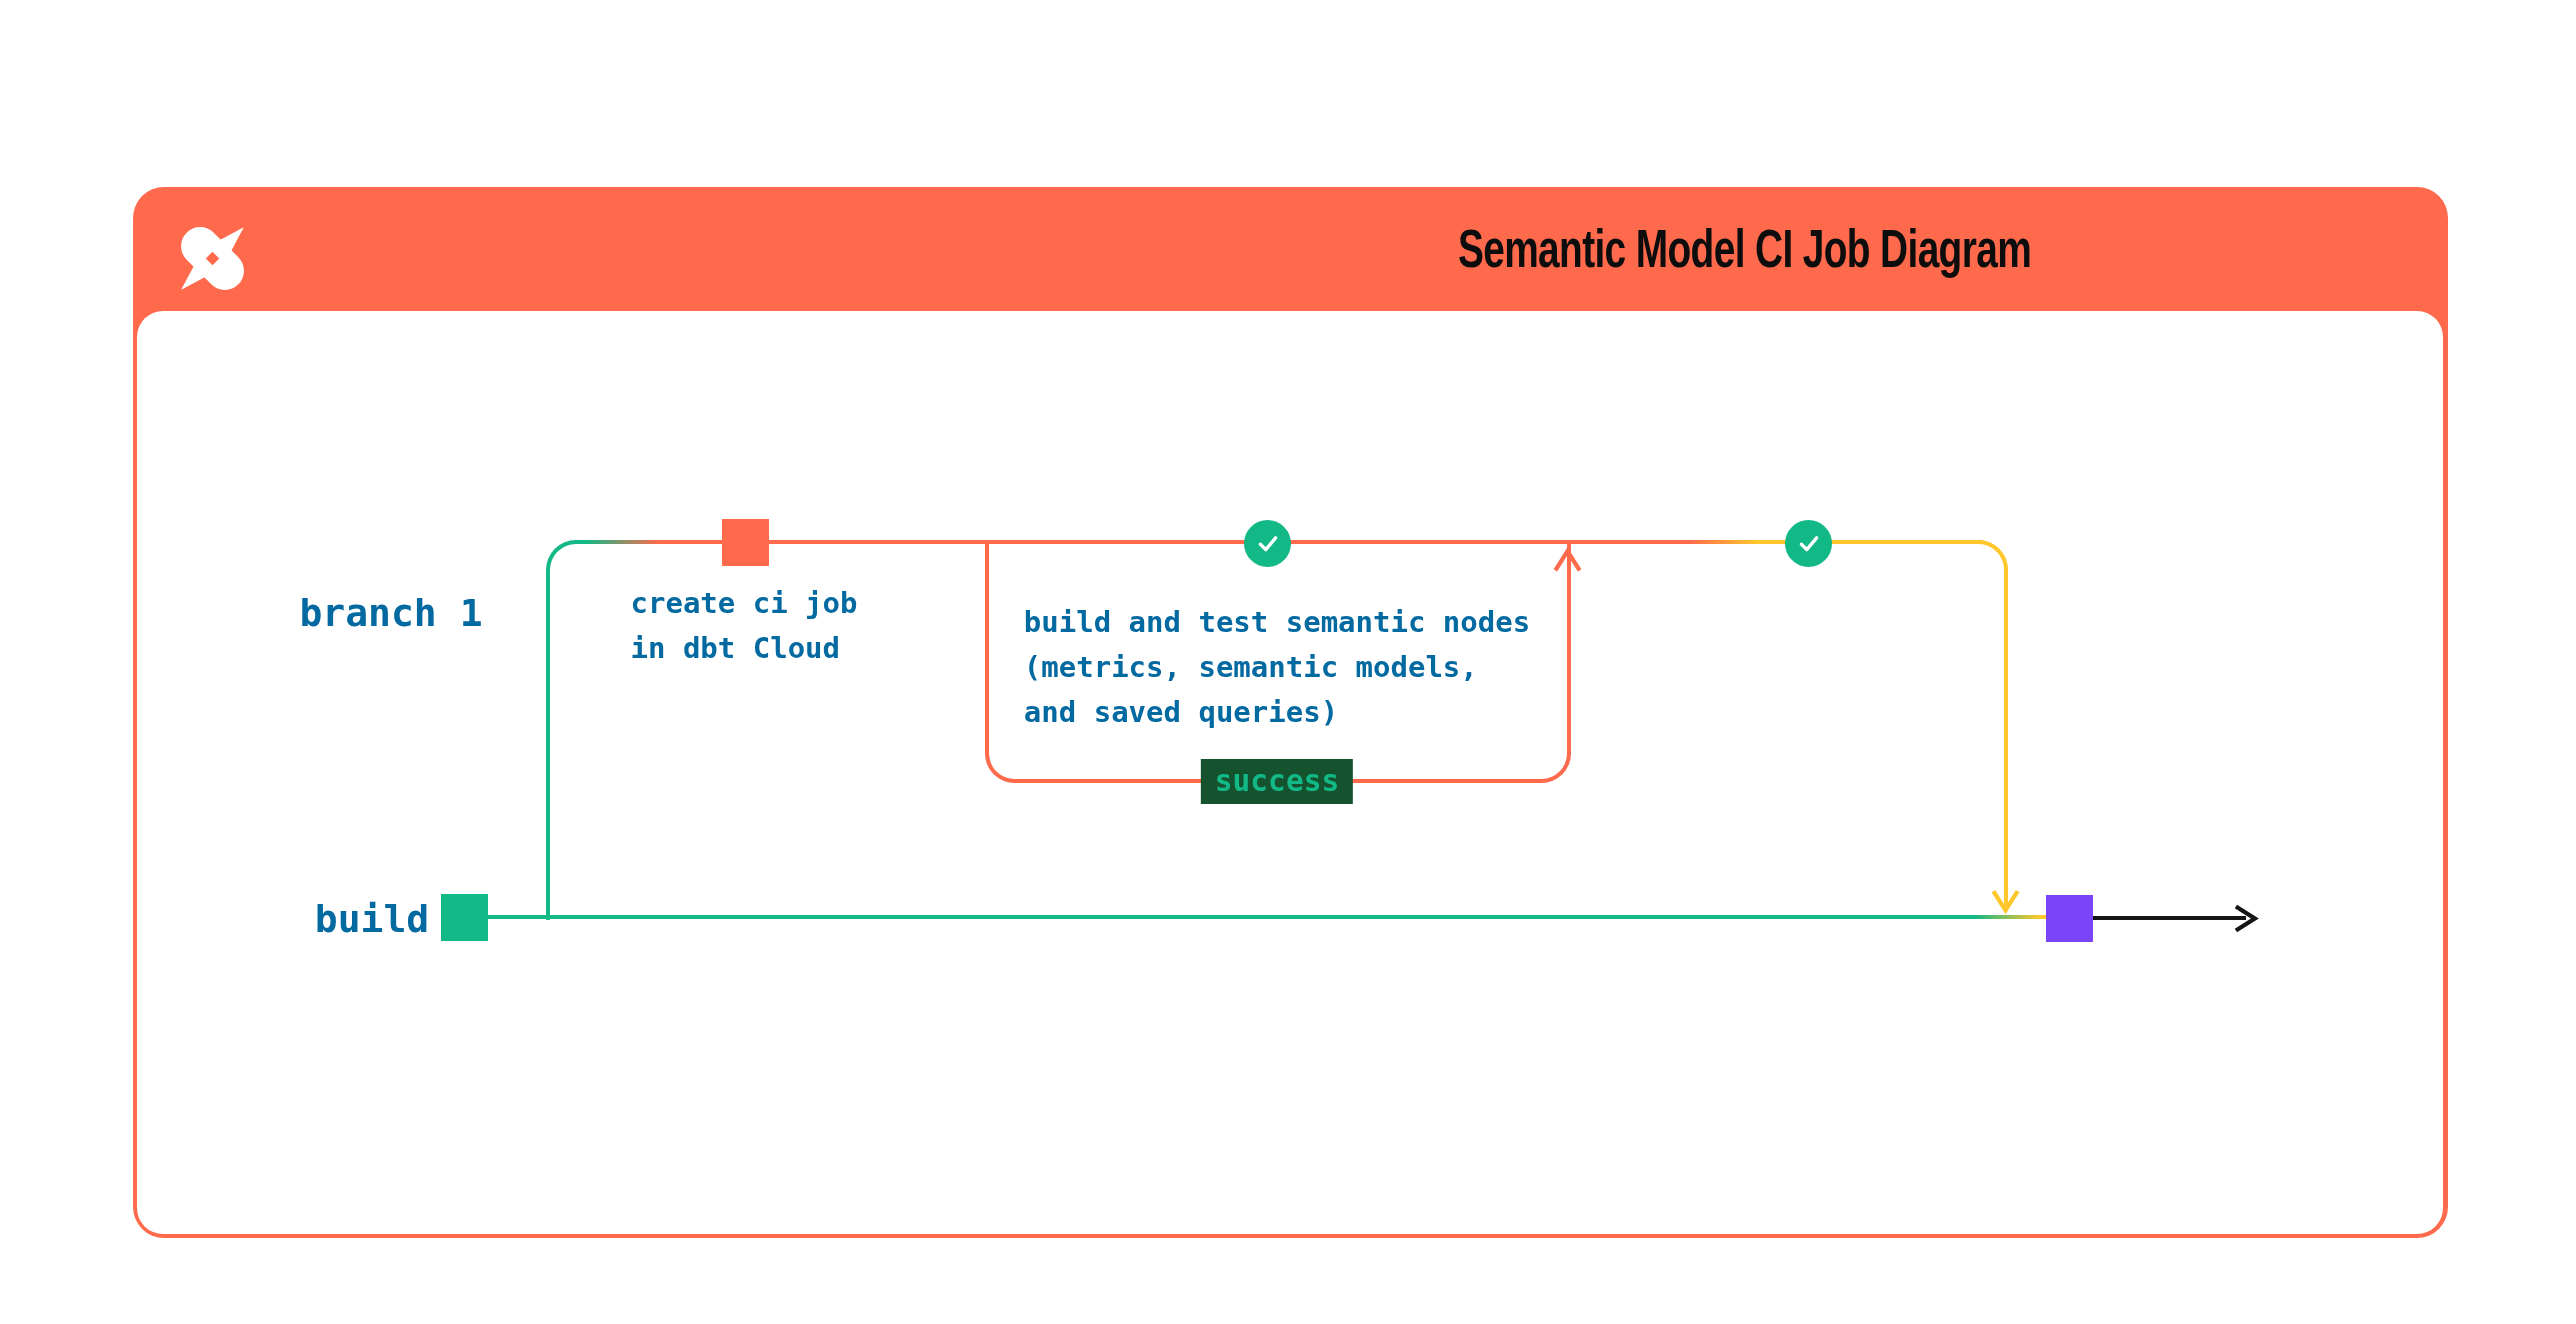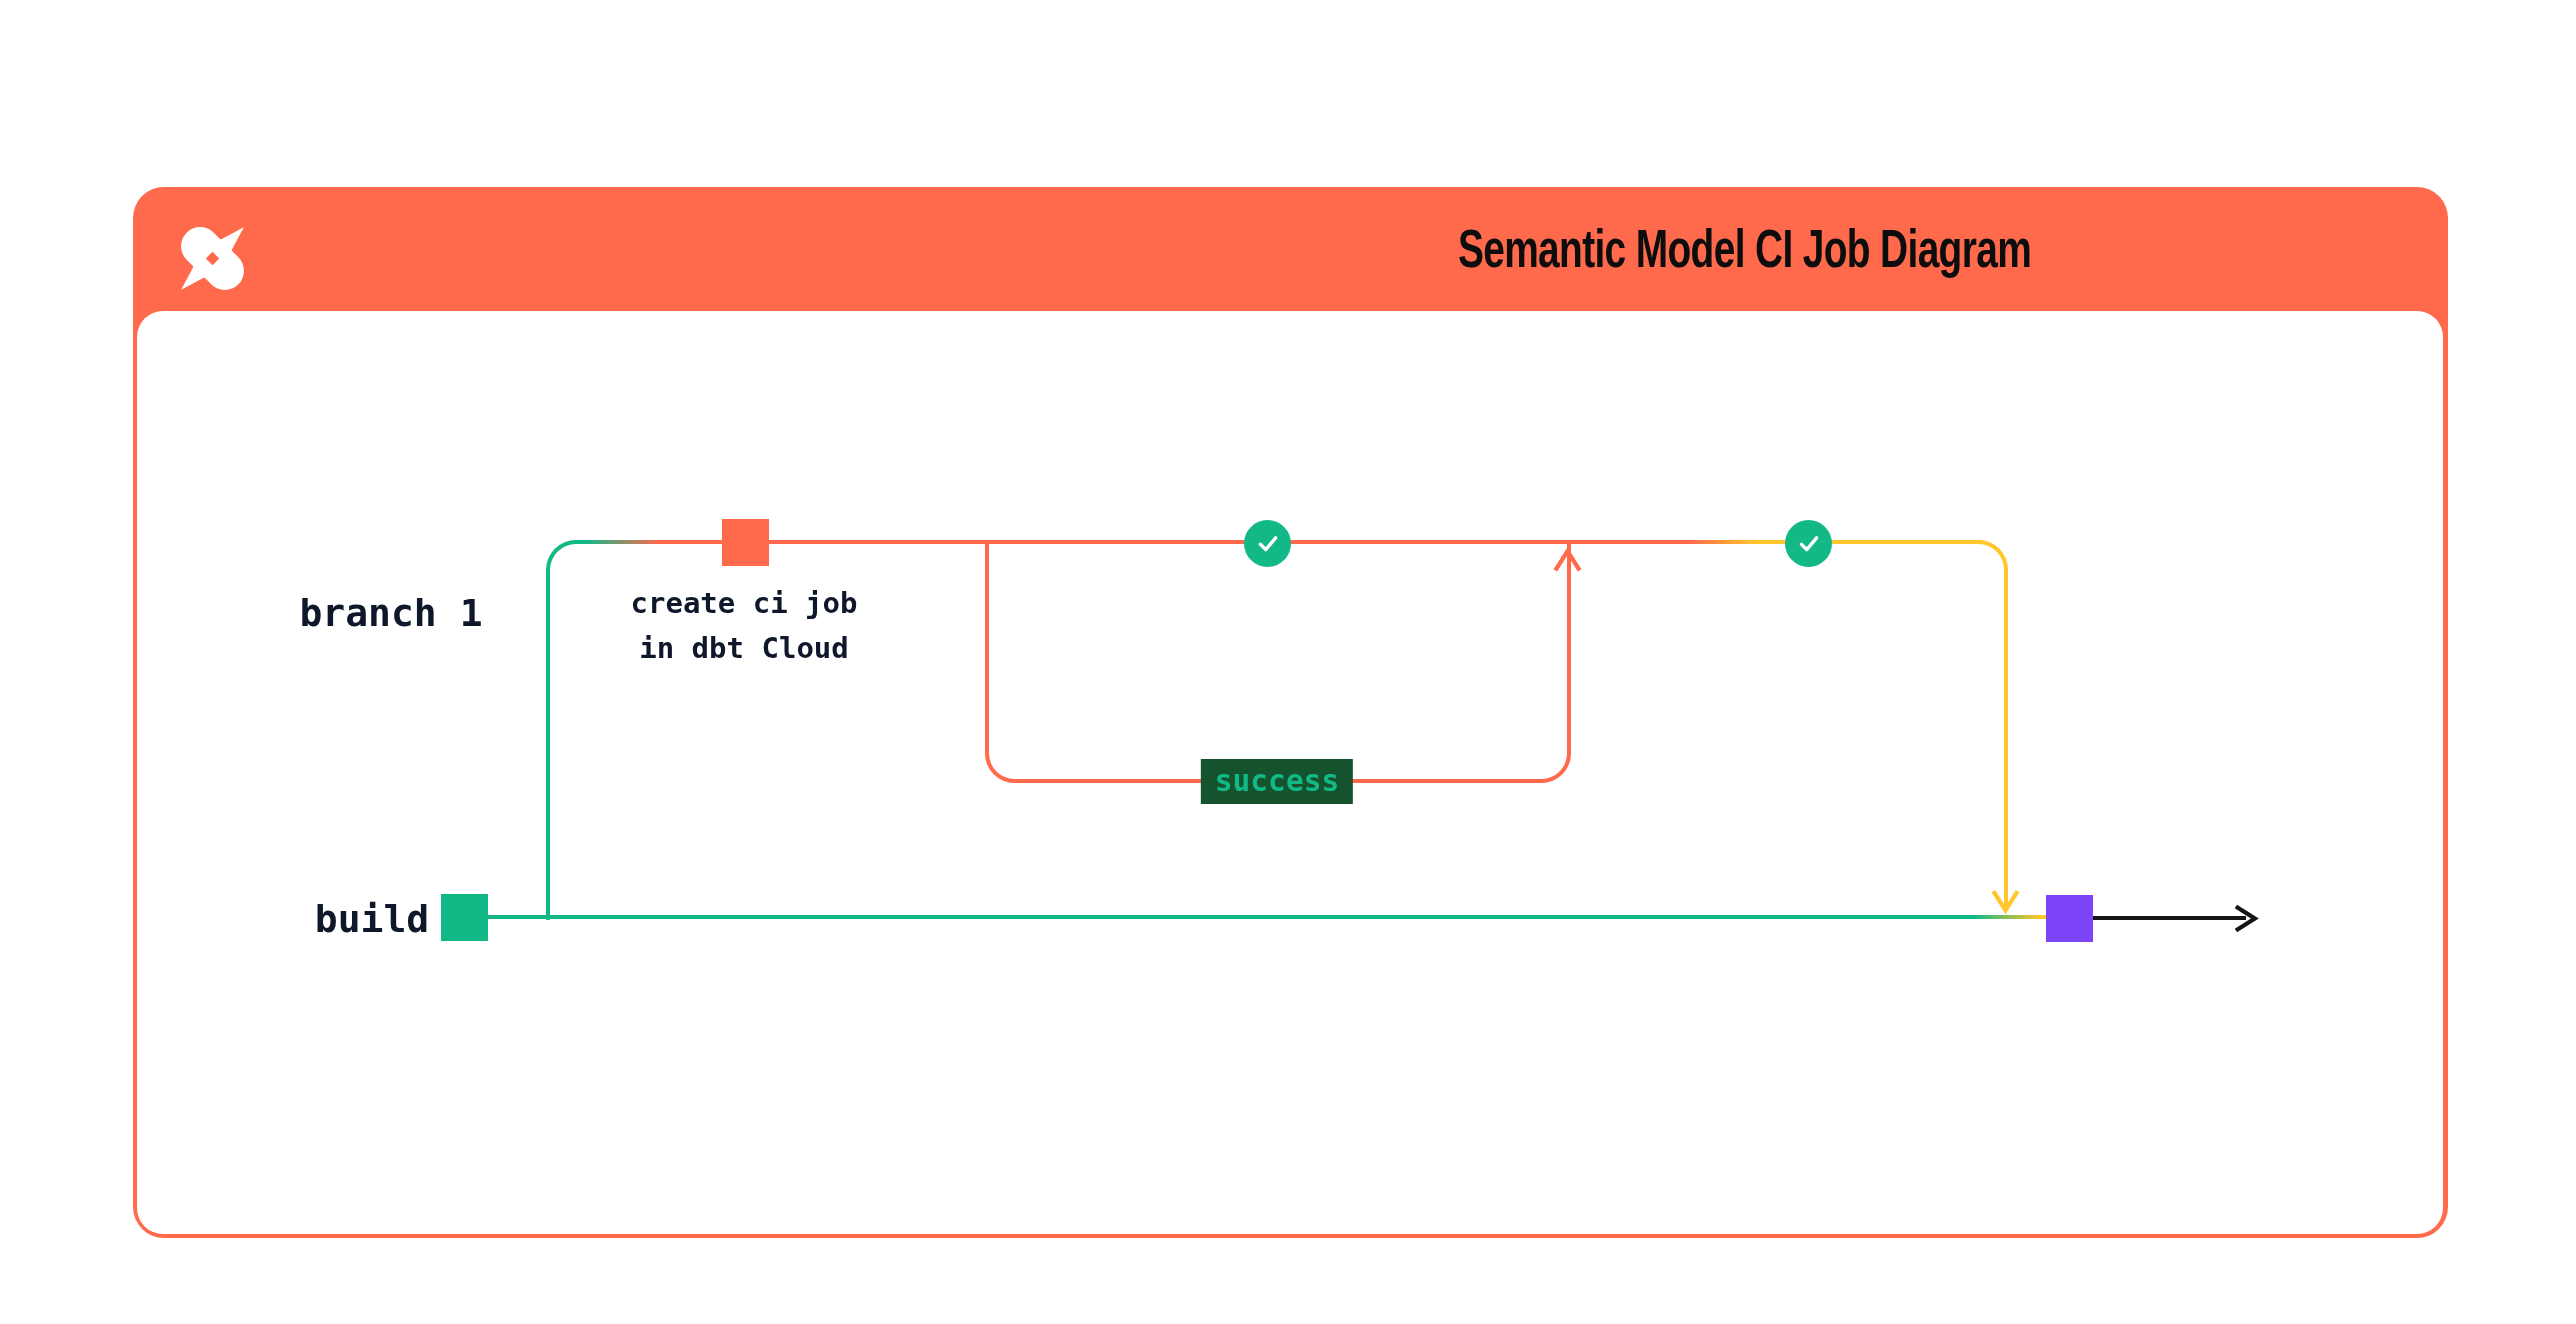--- a/index.html
+++ b/index.html
@@ -36,21 +36,21 @@
 
   
   .sq{position:absolute;width:47px;height:47px;z-index:5;}
   .sq.orange{background:#FF6A4C;}
   .sq.green{background:#12B886;}
   .sq.purple{background:#7B45F7;}
   .check{position:absolute;width:47px;height:47px;border-radius:50%;background:#12B886;z-index:5;
          display:flex;align-items:center;justify-content:center;}
 
   
-  .lbl{position:absolute;color:#0f172a;font-weight:bold;z-index:6;white-space:pre-line;text-align:center;}
+  .lbl{position:absolute;color:#0369a1;font-weight:bold;z-index:6;white-space:pre-line;}
   .ref{font-size:38px;line-height:49px;white-space:nowrap;}
   .node-lbl{font-size:29px;line-height:45px;}
   .center{transform:translateX(-50%);}
   .success{position:absolute;left:1277px;top:711px;transform:translateX(-50%);z-index:7;
            background:#14532d;padding:0 14px;color:#12B886;font-weight:bold;font-size:29.5px;line-height:45px;}
 </style>
 </head>
 <body>
 
 <div class="stage">
@@ -97,17 +97,20 @@
     </svg>
   </div>
   <div class="sq green" style="left:441px;top:846px"></div>
   <div class="sq purple" style="left:2046px;top:847px"></div>
 
   <div class="lbl ref center" style="left:391px;top:541px">branch 1</div>
   <div class="lbl ref center" style="left:372px;top:847px">build</div>
 
   <div class="lbl node-lbl center" style="left:744px;top:533px">create ci job
 in dbt Cloud</div>
+  <div class="lbl node-lbl center" style="left:1277px;top:552px">build and test semantic nodes
+(metrics, semantic models,
+and saved queries)</div>
 
   <div class="success">success</div>
 
 </div>
 
 
 </body></html>

